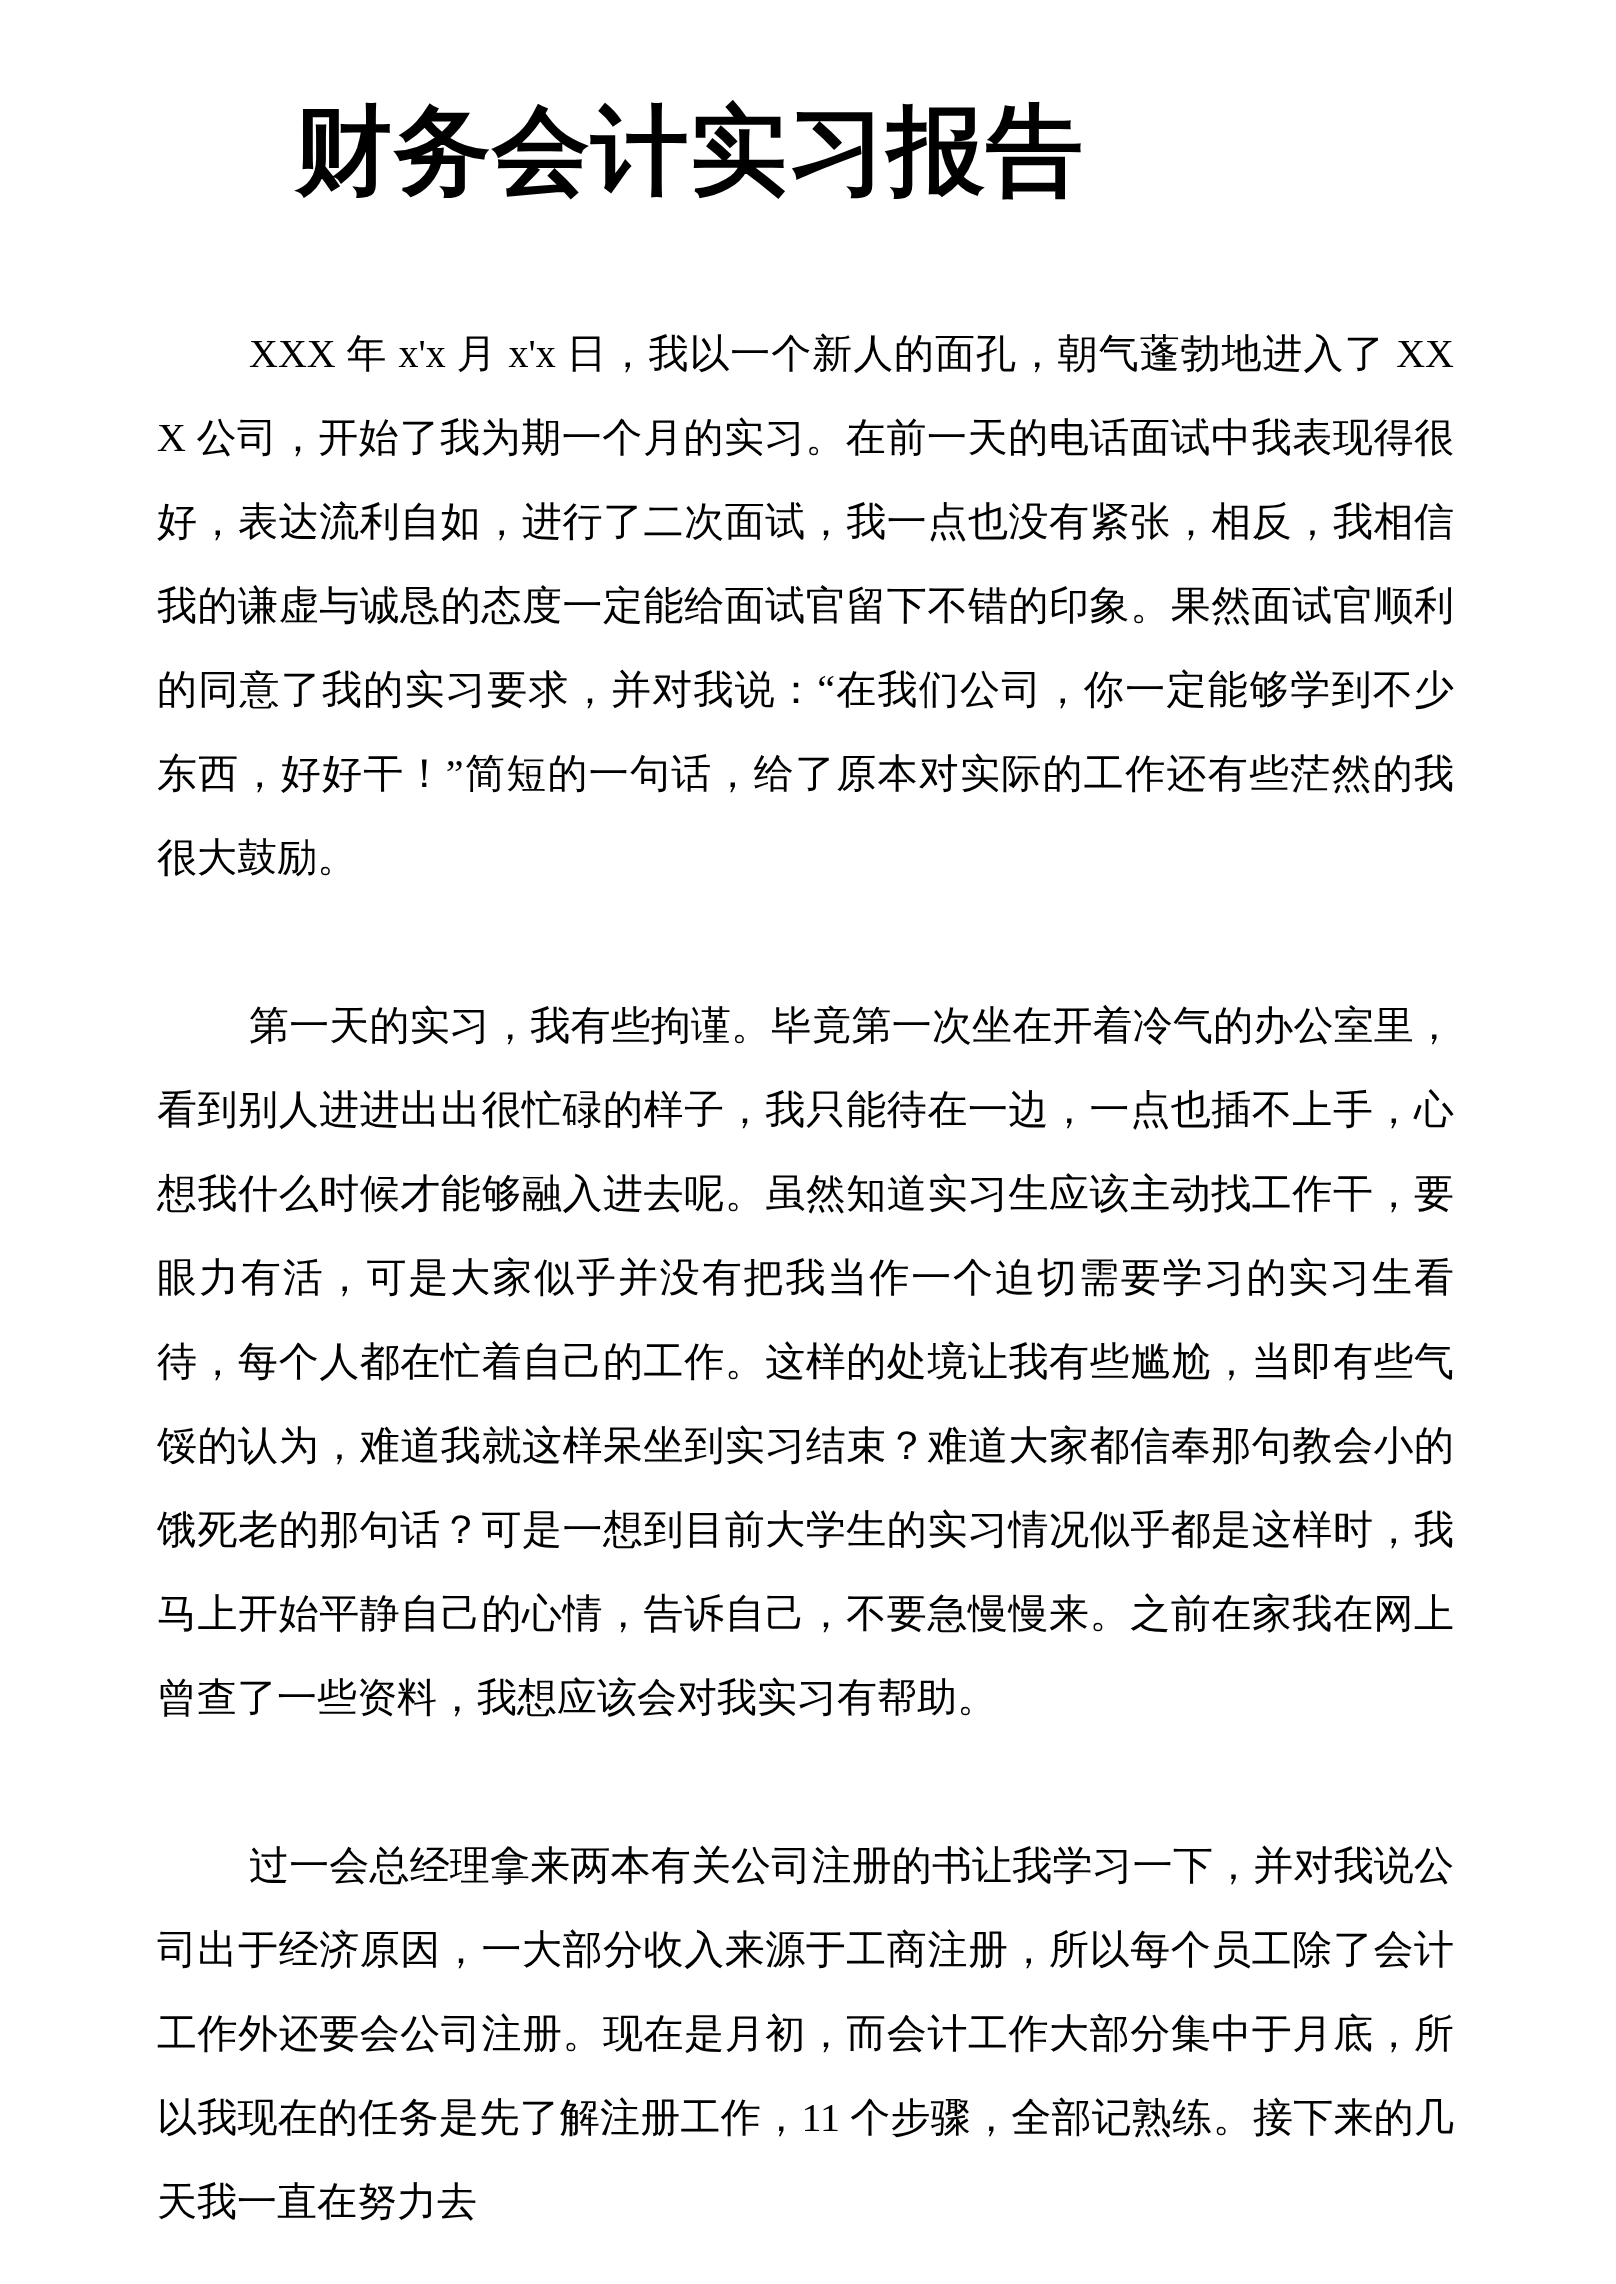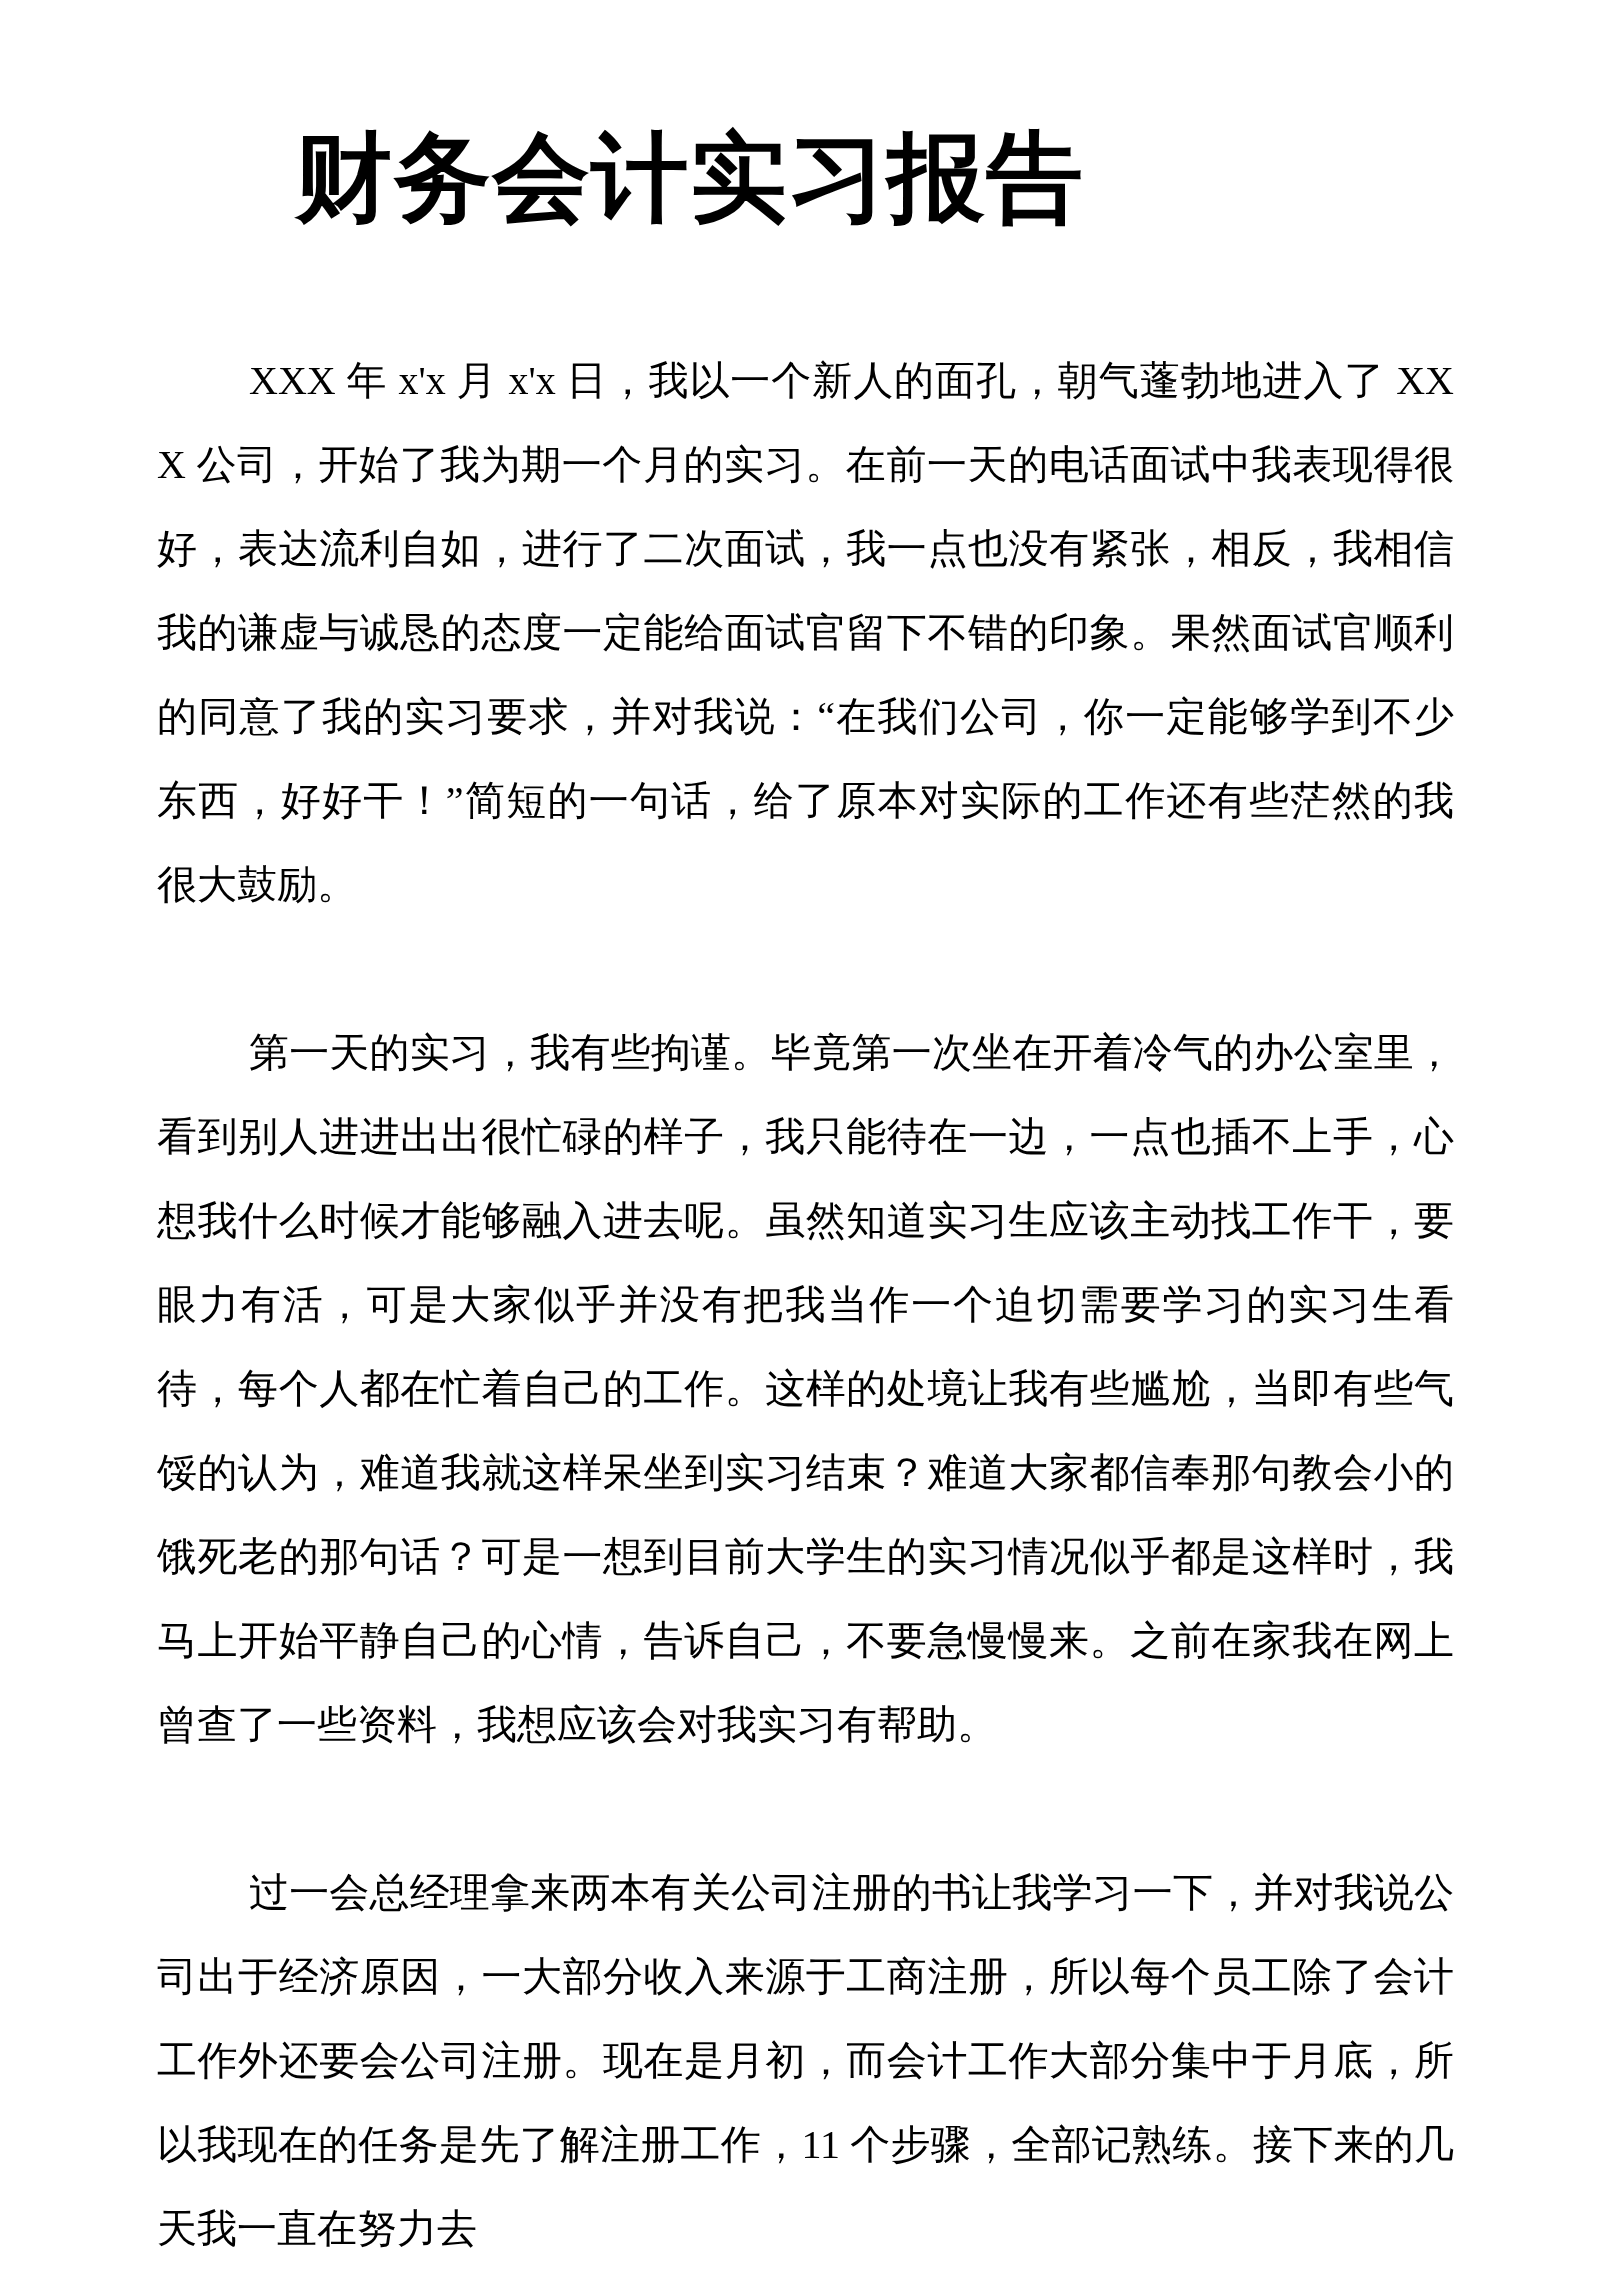--- a/index.html
+++ b/index.html
@@ -11,21 +11,21 @@
     position: relative;
     width: 1616px;
     height: 2284px;
     background: #ffffff;
     overflow: hidden;
     font-family: "Liberation Serif", "DejaVu Serif", serif;
     color: #000000;
   }
   .doc-title {
     margin: 0;
-    padding-top: 120px;
+    padding-top: 93px;
     width: 1380px;
     text-align: center;
     font-size: 97px;
     line-height: 118px;
     font-weight: bold;
     letter-spacing: 1.7px;
     color: #000000;
     font-family: "Liberation Serif", "DejaVu Serif", serif;
   }
   .doc-body {

